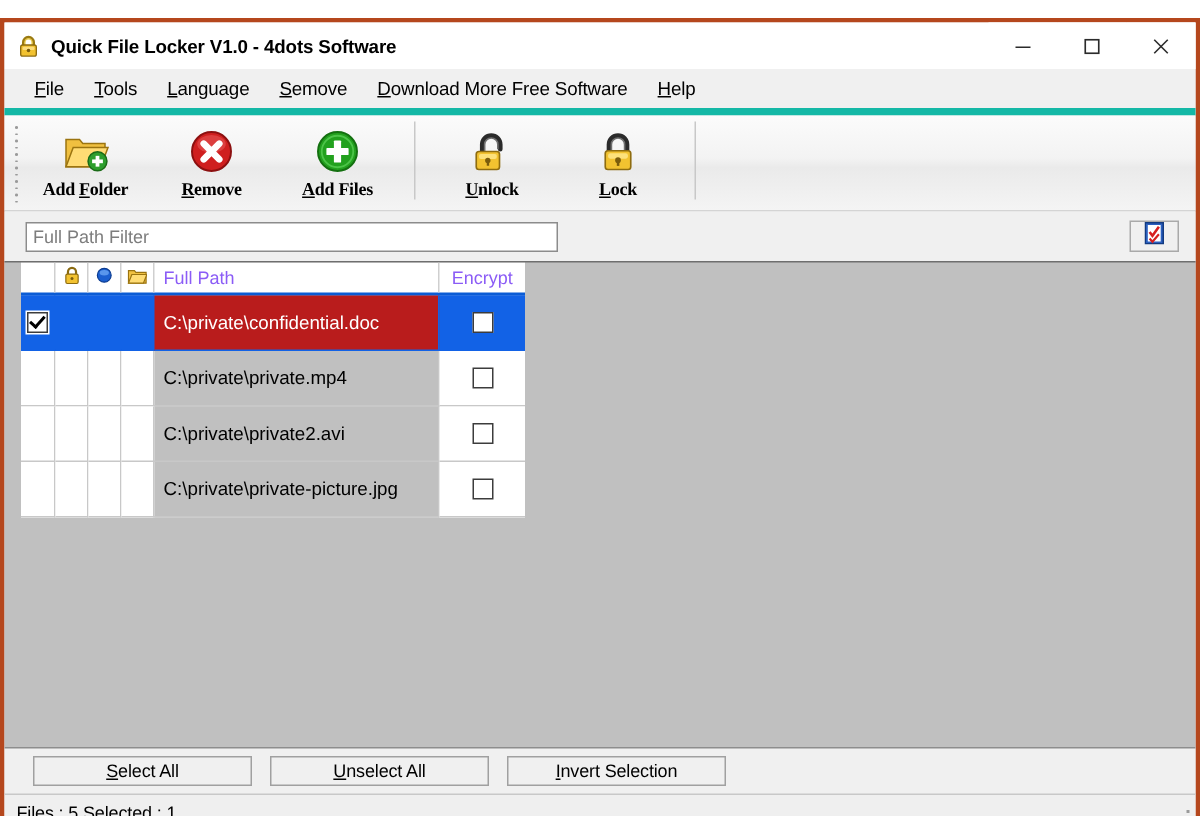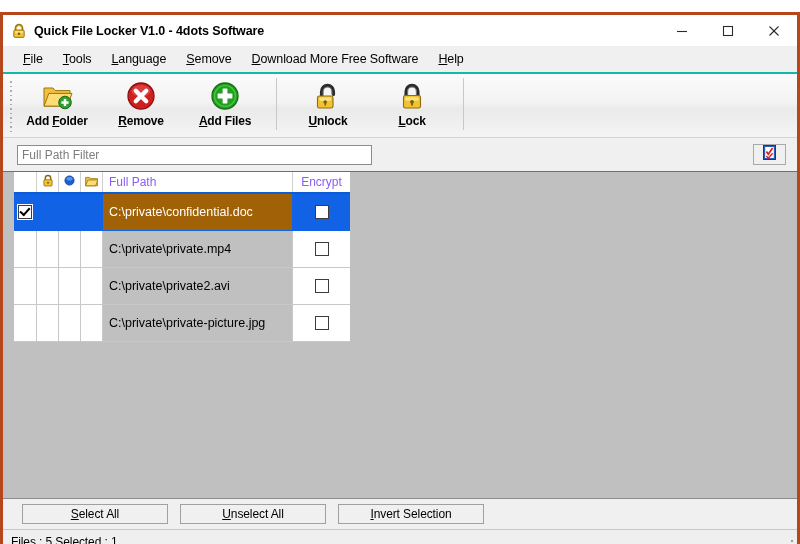--- a/index.html
+++ b/index.html
@@ -66,21 +66,21 @@
   }
   .win-btn svg { display: block; }
 
   
   #menubar {
     height: 26px;
     background: #f0f0f0;
     display: flex;
     align-items: center;
     flex: 0 0 auto;
-    border-bottom: 2px solid #14b8a6;
+    border-bottom: 5px solid #14b8a6;
     padding-left: 10px;
   }
   .menu-item {
     font-size: 12.5px;
     color: #000000;
     padding: 3px 10px;
     white-space: nowrap;
     letter-spacing: -0.1px;
   }
   .mn { text-decoration: underline; }
@@ -113,23 +113,24 @@
     background: #9a9a9a;
     margin-bottom: 3px;
     border-radius: 50%;
   }
   .tb-btn {
     width: 84px;
     height: 58px;
     display: flex;
     flex-direction: column;
     align-items: center;
-    justify-content: flex-start;
+    justify-content: center;
     padding-top: 6px;
     box-sizing: border-box;
+    font-family: Liberation Serif, serif;
   }
   .tb-ico {
     width: 32px; height: 32px;
     position: relative;
     flex: 0 0 auto;
   }
   .tb-label {
     font-size: 12px;
     color: #000;
     font-weight: bold;
@@ -236,21 +237,21 @@
     color: #000;
     overflow: hidden;
     background: #ffffff;
   }
   .grid-row.sel .gc { background: #1262e6; border-right-color: #1262e6; border-bottom-color: #1262e6; }
   .gc.c-sel   { width: 23px; justify-content: center; }
   .gc.c-lock  { width: 22px; }
   .gc.c-dot   { width: 22px; }
   .gc.c-fold  { width: 22px; }
   .gc.c-path  { width: 190px; padding-left: 6px; background: #c0c0c0; color: #000; }
-  .grid-row.sel .gc.c-path { background: #a16207; color: #ffffff; }
+  .grid-row.sel .gc.c-path { background: #b91c1c; color: #ffffff; }
   .gc.c-enc   { width: 57px; justify-content: center; border-right: none; }
 
   .cb {
     width: 14px; height: 14px;
     border: 1px solid #3c3c3c;
     background: #ffffff;
     box-sizing: border-box;
     display: flex;
     align-items: center;
     justify-content: center;

